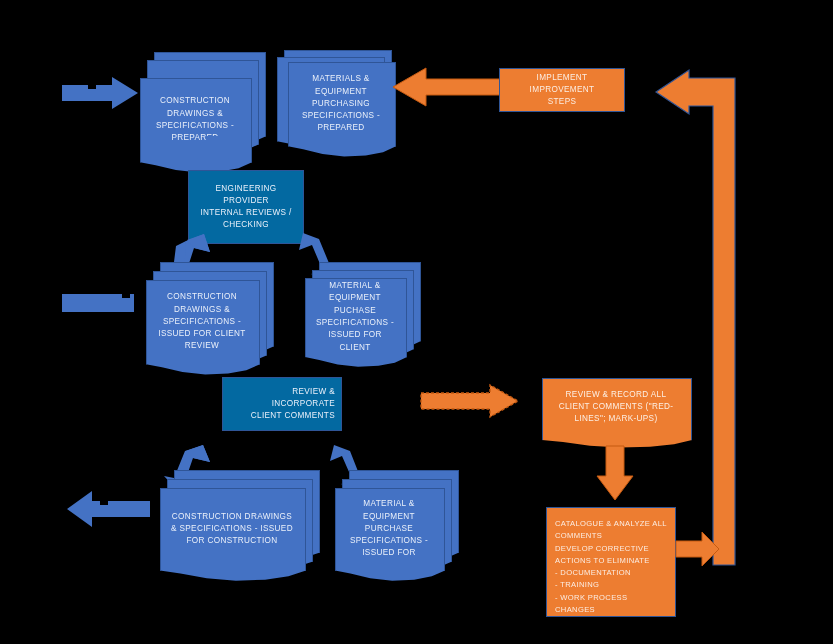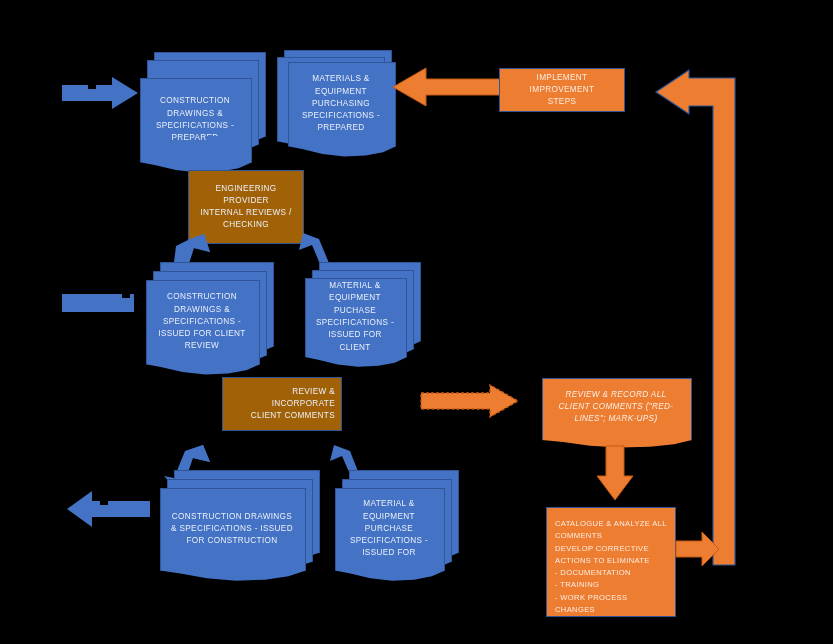--- a/index.html
+++ b/index.html
@@ -3,21 +3,21 @@
 <meta charset="utf-8">
 <style>
   html,body{margin:0;padding:0;background:#000;}
   body{width:833px;height:644px;overflow:hidden;font-family:"Liberation Sans",sans-serif;}
   #stage{position:relative;width:833px;height:644px;background:#000000;}
 
   .node{position:absolute;box-sizing:border-box;}
 
   
   .rect{
-    background:#a16207;
+    background:#0369a1;
     border:1px solid #2F5597;
     color:#EAF0FA;
     display:flex;align-items:center;justify-content:center;
     text-align:center;
     font-size:8.2px;letter-spacing:.35px;line-height:1.45;
     padding:4px 6px;
   }
   .rect.orange{background:#ED7D31;border:1px solid #2F5597;color:#FCEDE3;}
   .rect.leftal{justify-content:flex-start;text-align:left;align-items:flex-start;padding:10px 8px;}
   .rect .txt{white-space:pre-line;}
@@ -188,21 +188,21 @@
     <span class="txt">REVIEW &amp; INCORPORATE
 CLIENT COMMENTS</span>
   </div>
 
   <div class="arw" style="left:420px;top:383px;width:100px;height:36px;">
     <svg viewBox="0 0 100 36" preserveAspectRatio="none">
       <path class="fillO" d="M1,10 L70,10 L70,2 L98,18 L70,34 L70,26 L1,26 Z" stroke="#C55A11" stroke-width="1.4" stroke-dasharray="3,2"></path>
     </svg>
   </div>
 
-  <div class="docstack orange" style="left:542px;top:378px;width:148px;height:70px;font-style:italic;">
+  <div class="docstack orange" style="left:542px;top:378px;width:148px;height:70px;">
     <div class="sheet" style="left:0px;top:0px;">
       <div class="paper"></div>
       <div class="label">
           <span class="txt">REVIEW &amp; RECORD ALL CLIENT
 COMMENTS ("RED-LINES";
 MARK-UPS)</span>
         </div>
     </div>
   </div>
 

